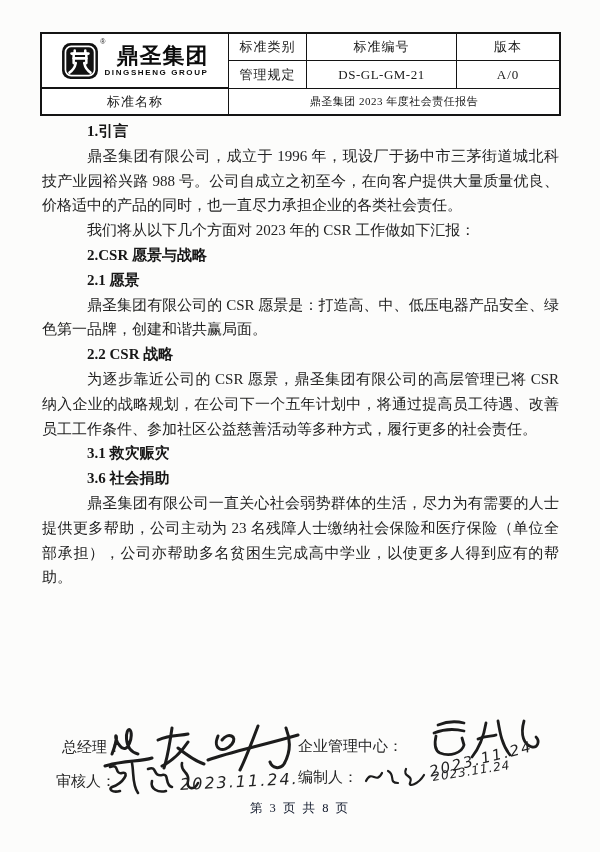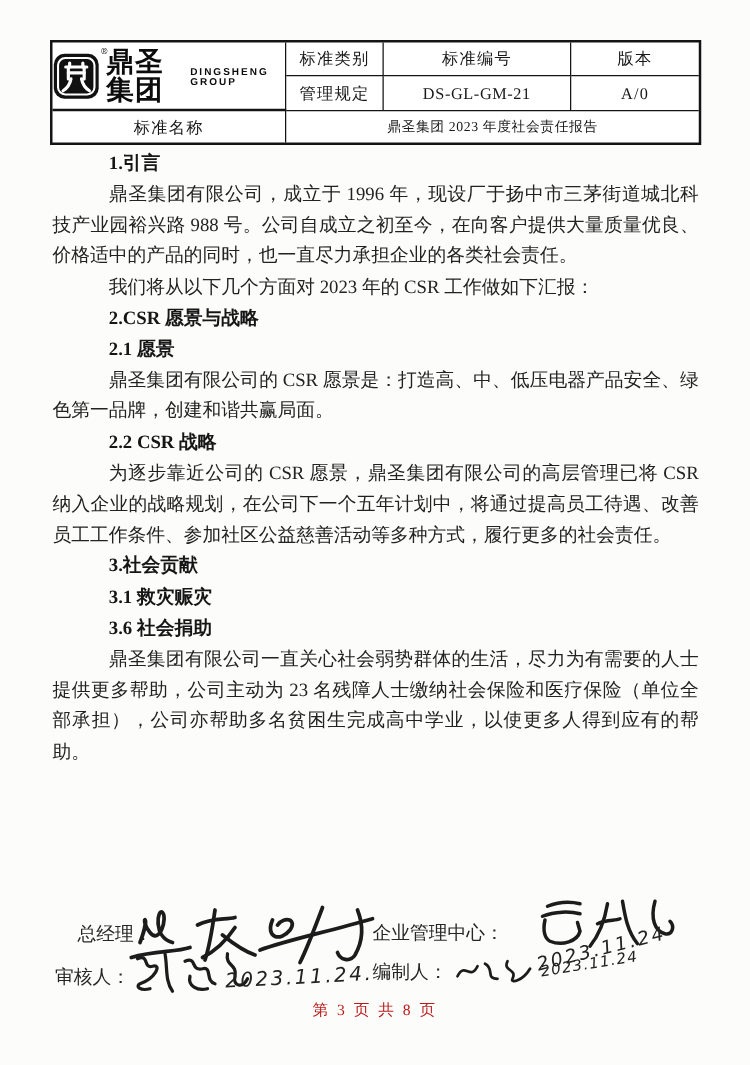--- a/index.html
+++ b/index.html
@@ -31,21 +31,21 @@
   .b-t { border-top:1.5px solid #141414; }
   .logo-cell {
     grid-row:1 / span 2; grid-column:1;
     display:flex; align-items:center; justify-content:center; gap:5px;
   }
   .logo-mark { position:relative; width:38px; height:38px; flex:0 0 auto; }
   .logo-reg {
     position:absolute; right:-7px; top:-4px; font-size:7px;
     font-family:"Liberation Sans", sans-serif; color:#111;
   }
-  .logo-text { display:flex; align-items:center; line-height:1; }
+  .logo-text { display:flex; flex-direction:column; align-items:flex-end; line-height:1; }
   .logo-cn {
     font-size:22px; font-weight:900; letter-spacing:1px; color:#0c0c0c;
     font-family:"Liberation Serif", serif;
   }
   .logo-en {
     font-size:8px; font-weight:bold; letter-spacing:1.6px; color:#0c0c0c;
     font-family:"Liberation Sans", sans-serif; margin-top:2px;
   }
   .std-number { letter-spacing:0.5px; font-family:"Liberation Serif", serif; }
   .doc-title-cell { grid-column:2 / span 3; font-size:11px; letter-spacing:0.5px; }
@@ -64,21 +64,21 @@
   .sig-label { position:absolute; font-size:15px; color:#262626; white-space:nowrap; }
   .sig-svg { position:absolute; }
   .hand {
     position:absolute; font-family:"DejaVu Sans", sans-serif; font-style:italic;
     color:#232323; white-space:nowrap;
   }
 
   
   .footer {
     position:absolute; left:0; top:800px; width:600px;
-    text-align:center; font-size:12.5px; letter-spacing:2px; color:#b91c1c;
+    text-align:center; font-size:12.5px; letter-spacing:2px; color:#0f172a;
   }
 
   svg .ink { fill:none; stroke:#1c1c1c; stroke-linecap:round; stroke-linejoin:round; }
 </style>
 </head>
 <body>
 
 <div class="page">
 
   <div class="header-table">
@@ -119,21 +119,20 @@
 
   <div class="doc-body">
     <div class="blk heading">1.引言</div>
     <div class="blk">鼎圣集团有限公司，成立于 1996 年，现设厂于扬中市三茅街道城北科技产业园裕兴路 988 号。公司自成立之初至今，在向客户提供大量质量优良、 价格适中的产品的同时，也一直尽力承担企业的各类社会责任。</div>
     <div class="blk">我们将从以下几个方面对 2023 年的 CSR 工作做如下汇报：</div>
     <div class="blk heading">2.CSR 愿景与战略</div>
     <div class="blk heading">2.1 愿景</div>
     <div class="blk">鼎圣集团有限公司的 CSR 愿景是：打造高、中、低压电器产品安全、绿色第一品牌，创建和谐共赢局面。</div>
     <div class="blk heading">2.2 CSR 战略</div>
     <div class="blk">为逐步靠近公司的 CSR 愿景，鼎圣集团有限公司的高层管理已将 CSR 纳入企业的战略规划，在公司下一个五年计划中，将通过提高员工待遇、改善员工工作条件、参加社区公益慈善活动等多种方式，履行更多的社会责任。</div>
-    <div class="blk heading">3.社会贡献</div>
     <div class="blk heading">3.1 救灾赈灾</div>
     <div class="blk heading">3.6 社会捐助</div>
     <div class="blk">鼎圣集团有限公司一直关心社会弱势群体的生活，尽力为有需要的人士提供更多帮助，公司主动为 23 名残障人士缴纳社会保险和医疗保险（单位全部承担），公司亦帮助多名贫困生完成高中学业，以使更多人得到应有的帮助。</div>
   </div>
 
   <div class="sig-area">
 
     <span class="sig-label" style="left:62px; top:28px;">总经理：</span>
     <svg class="sig-svg" style="left:100px; top:8px;" width="205" height="56" viewBox="0 0 205 52">
       <g class="ink" stroke-width="3">
@@ -157,21 +156,21 @@
         <path d="M14,18 C24,14 36,14 44,16"></path>
         <path d="M16,21 C14,30 16,36 20,38 C30,42 42,38 44,30 L42,23"></path>
         <path d="M66,8 C64,20 60,32 52,42"></path>
         <path d="M78,6 C80,18 82,30 90,40"></path>
         <path d="M58,24 C66,20 72,22 76,20"></path>
         <path d="M104,6 C100,20 104,30 112,32 C118,33 120,26 116,22"></path>
       </g>
     </svg>
     <span class="hand" style="left:428px; top:40px; font-size:15px; letter-spacing:2px; transform:rotate(-14deg);">2023.11.24</span>
 
-    <span class="sig-label" style="left:44px; top:62px;">审核人：</span>
+    <span class="sig-label" style="left:56px; top:62px;">审核人：</span>
     <svg class="sig-svg" style="left:102px; top:46px;" width="100" height="42" viewBox="0 0 100 40">
       <g class="ink" stroke-width="2.6">
         <path d="M8,10 C18,6 12,18 20,16 C28,14 22,26 10,30 C6,32 10,36 18,34"></path>
         <path d="M30,6 C32,16 30,28 36,36"></path>
         <path d="M46,12 C56,8 50,20 60,18 C68,16 62,28 70,30"></path>
         <path d="M50,24 C48,32 56,36 64,34"></path>
         <path d="M80,6 C78,16 88,14 86,24 C84,32 92,34 96,26"></path>
       </g>
     </svg>
     <span class="hand" style="left:180px; top:62px; font-size:16px; letter-spacing:2px; transform:rotate(-3deg);">2023.11.24.</span>

